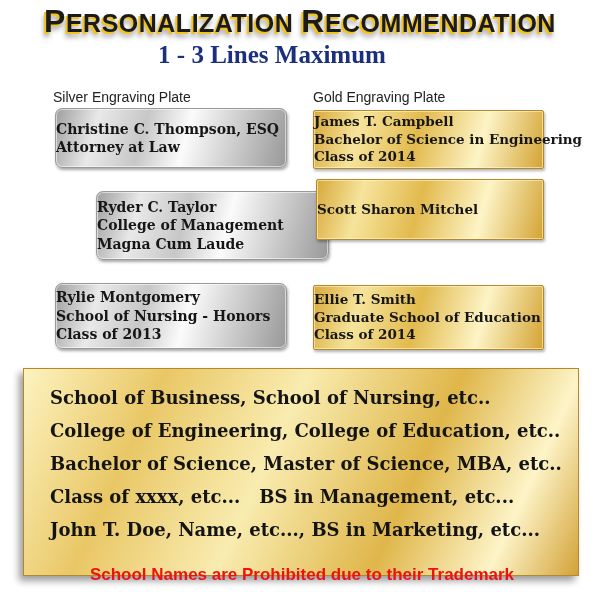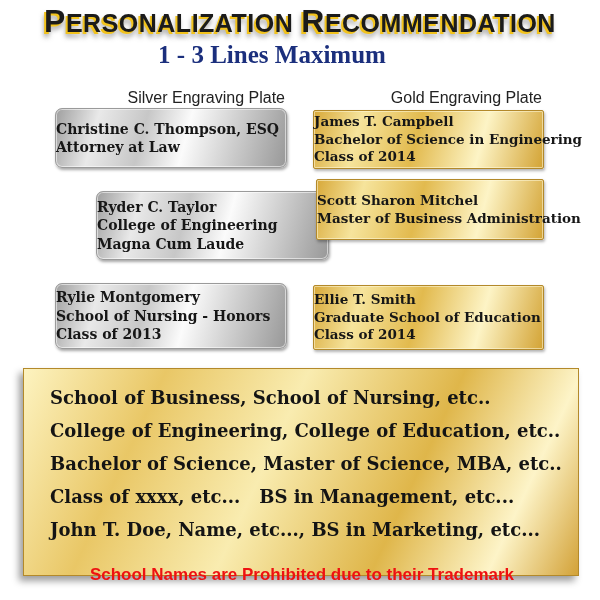--- a/index.html
+++ b/index.html
@@ -31,21 +31,21 @@
     text-align:center;
     font-family:"Liberation Serif", serif;
     font-weight:bold;
     font-size:25px;
     color:#1b2f7d;
   }
 
   
   .col-header{
     position:absolute;top:89px;
-    font-size:16px;color:#222;text-align:right;
+    font-size:14px;color:#222;text-align:left;
   }
   .col-header.silver-h{left:53px;width:232px;}
   .col-header.gold-h{left:313px;width:229px;}
 
   
   .plate{
     position:absolute;
     display:flex;flex-direction:column;justify-content:center;align-items:flex-start;
     font-family:"DejaVu Serif", serif;
     font-weight:bold;
@@ -114,39 +114,38 @@
   <div class="col-header silver-h">Silver Engraving Plate</div>
   <div class="col-header gold-h">Gold Engraving Plate</div>
 
   <div class="plate silver sp1">
     <span class="pl">Christine C. Thompson, ESQ</span>
     <span class="pl">Attorney at Law</span>
   </div>
 
   <div class="plate silver sp2">
     <span class="pl">Ryder C. Taylor</span>
-    <span class="pl">College of Engineering</span>
+    <span class="pl">College of Management</span>
     <span class="pl">Magna Cum Laude</span>
   </div>
 
   <div class="plate silver sp3">
     <span class="pl">Rylie Montgomery</span>
     <span class="pl">School of Nursing - Honors</span>
     <span class="pl">Class of 2013</span>
   </div>
 
   <div class="plate gold gp1">
     <span class="pl">James T. Campbell</span>
     <span class="pl">Bachelor of Science in Engineering</span>
     <span class="pl">Class of 2014</span>
   </div>
 
   <div class="plate gold gp2">
     <span class="pl">Scott Sharon Mitchel</span>
-    <span class="pl">Master of Business Administration</span>
   </div>
 
   <div class="plate gold gp3">
     <span class="pl">Ellie T. Smith</span>
     <span class="pl">Graduate School of Education</span>
     <span class="pl">Class of 2014</span>
   </div>
 
   <div class="examples-panel">
     <div class="example-line">School of Business, School of Nursing, etc..</div>

